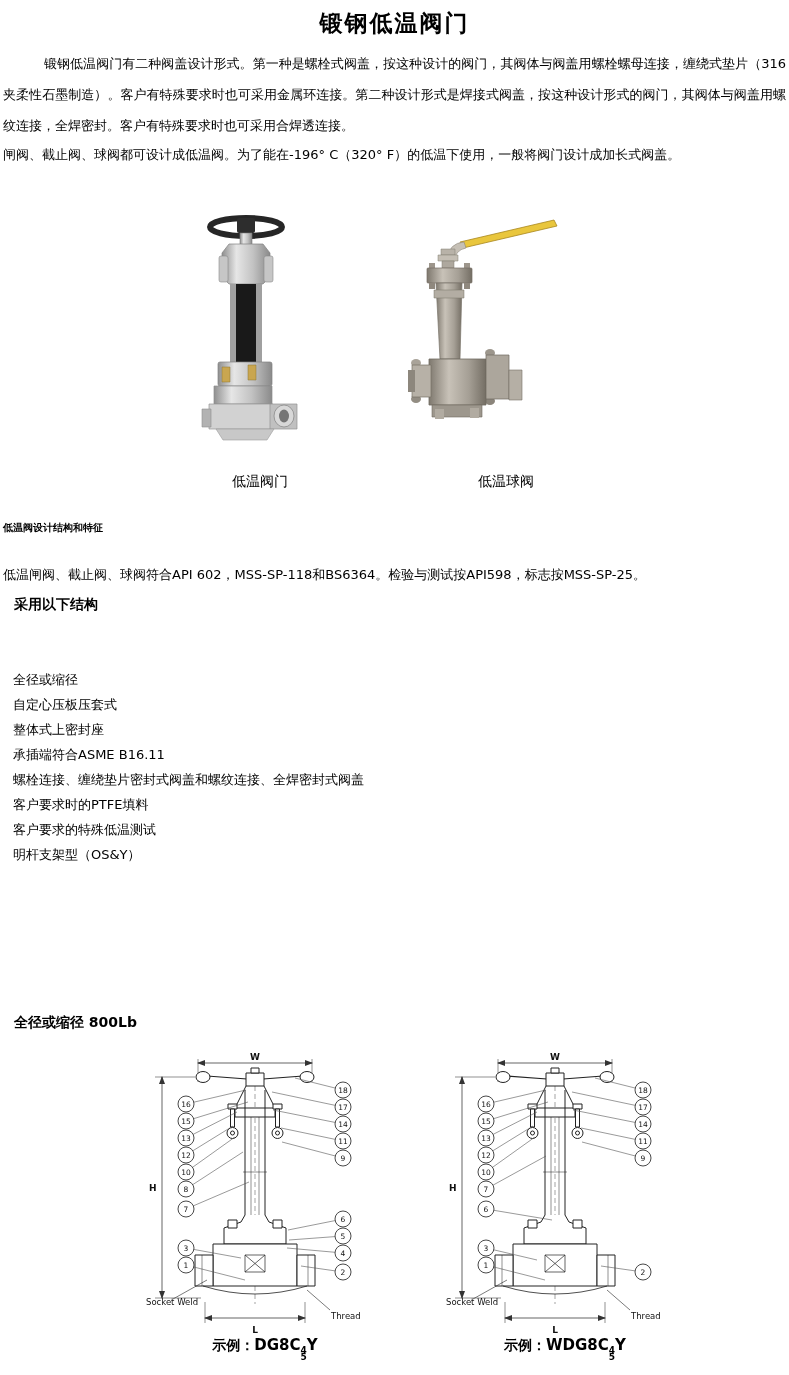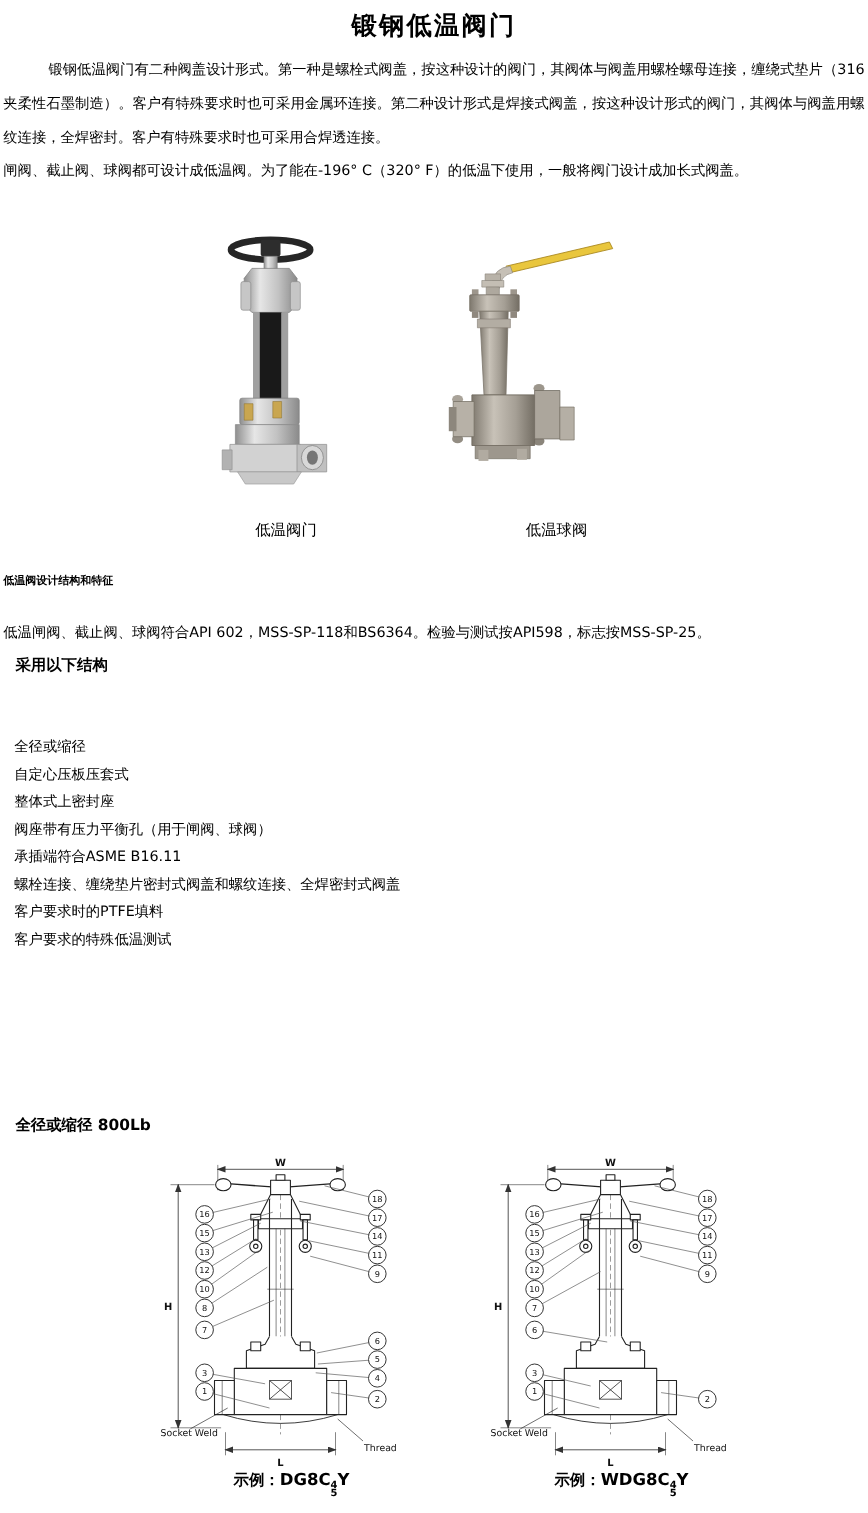--- a/index.html
+++ b/index.html
@@ -178,25 +178,25 @@
   <div class="caption cap-left">低温阀门</div>
   <div class="caption cap-right">低温球阀</div>
 
   <div class="h2a">低温阀设计结构和特征</div>
   <p class="para para3">低温闸阀、截止阀、球阀符合API 602，MSS-SP-118和BS6364。检验与测试按API598，标志按MSS-SP-25。</p>
   <div class="h2b">采用以下结构</div>
   <div id="features-list" class="features">
       <div class="feature">全径或缩径</div>
       <div class="feature">自定心压板压套式</div>
       <div class="feature">整体式上密封座</div>
-      <div class="feature">阀座带有压力平衡孔（用于闸阀、球阀）</div>
       <div class="feature">承插端符合ASME B16.11</div>
       <div class="feature">螺栓连接、缠绕垫片密封式阀盖和螺纹连接、全焊密封式阀盖</div>
       <div class="feature">客户要求时的PTFE填料</div>
       <div class="feature">客户要求的特殊低温测试</div>
+      <div class="feature">明杆支架型（OS&amp;Y）</div>
     </div>
 
   <div class="h2c">全径或缩径 800Lb</div>
 
   <div class="diagram diag-left">
     <svg id="diag0" class="diagram-svg" width="240" height="290" viewBox="0 0 240 290">
       <use href="#valve-drawing"></use>
       <text class="lbl" x="110" y="8" text-anchor="middle">W</text>
       <text class="lbl" x="4" y="139">H</text>
       <text class="lbl" x="110" y="281" text-anchor="middle">L</text>

